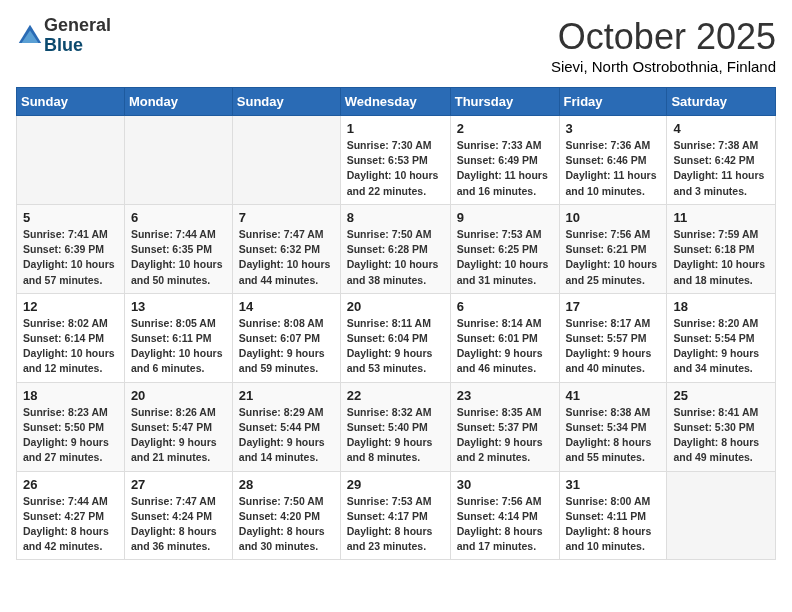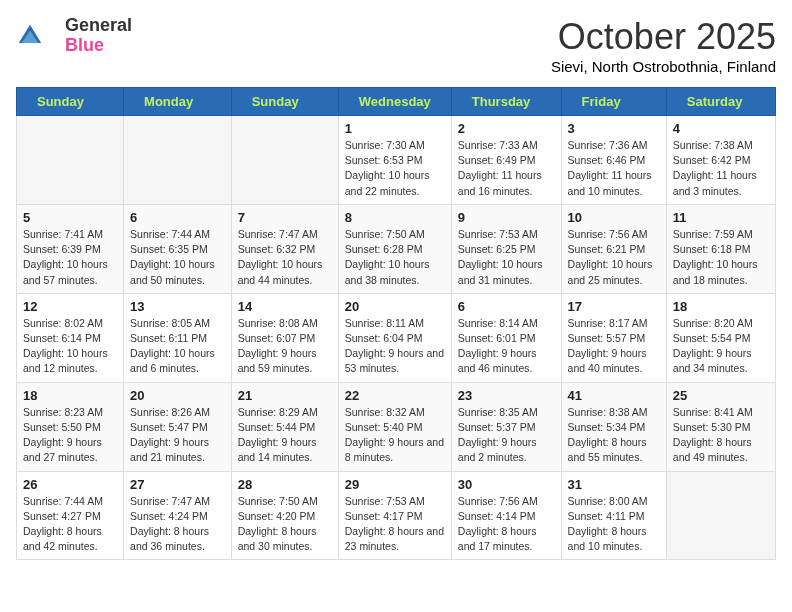--- a/index.html
+++ b/index.html
@@ -12,36 +12,36 @@
     }
     .header {
       display: flex;
       justify-content: space-between;
       align-items: flex-start;
       margin-bottom: 12px;
     }
     .logo {
       display: flex;
       align-items: center;
-      gap: 21px;
+      gap: 0;
     }
     .logo-text {
       display: flex;
       flex-direction: column;
       line-height: 1.1;
     }
     .logo-general {
       font-size: 18px;
       font-weight: bold;
       color: #333;
     }
     .logo-blue {
       font-size: 18px;
       font-weight: bold;
-      color: #ec4899;
+      color: #0c4a6e;
     }
     .logo-icon {
       width: 28px;
       height: 28px;
     }
     .title-block {
       text-align: right;
     }
     .month-title {
       font-size: 36px;
@@ -52,23 +52,23 @@
       font-size: 15px;
       color: #000000;
     }
     .calendar {
       width: 100%;
       border-collapse: collapse;
       border: 1px solid #ccc;
     }
     .calendar th {
       background-color: #2a6bb5;
-      color: #bef264;
+      color: #ffffff;
       text-align: left;
-      padding: 6px 20px;
+      padding: 6px 4px;
       font-size: 13px;
       border: 1px solid #1e5a9e;
     }
     .calendar td {
       vertical-align: top;
       padding: 5px 6px;
       border: 1px solid #ddd;
       width: 113px;
       min-height: 80px;
       font-size: 11px;
@@ -81,20 +81,21 @@
     .day-number {
       font-size: 13px;
       font-weight: bold;
       margin-bottom: 2px;
       color: #222;
     }
     .day-detail {
       font-size: 10.5px;
       color: #333;
       line-height: 1.45;
+      font-weight: bold;
     }
     .empty-cell {
       background: #f5f5f5 !important;
     }
   </style>
 </head>
 <body>
 
 <div class="header">
   <div class="logo">

